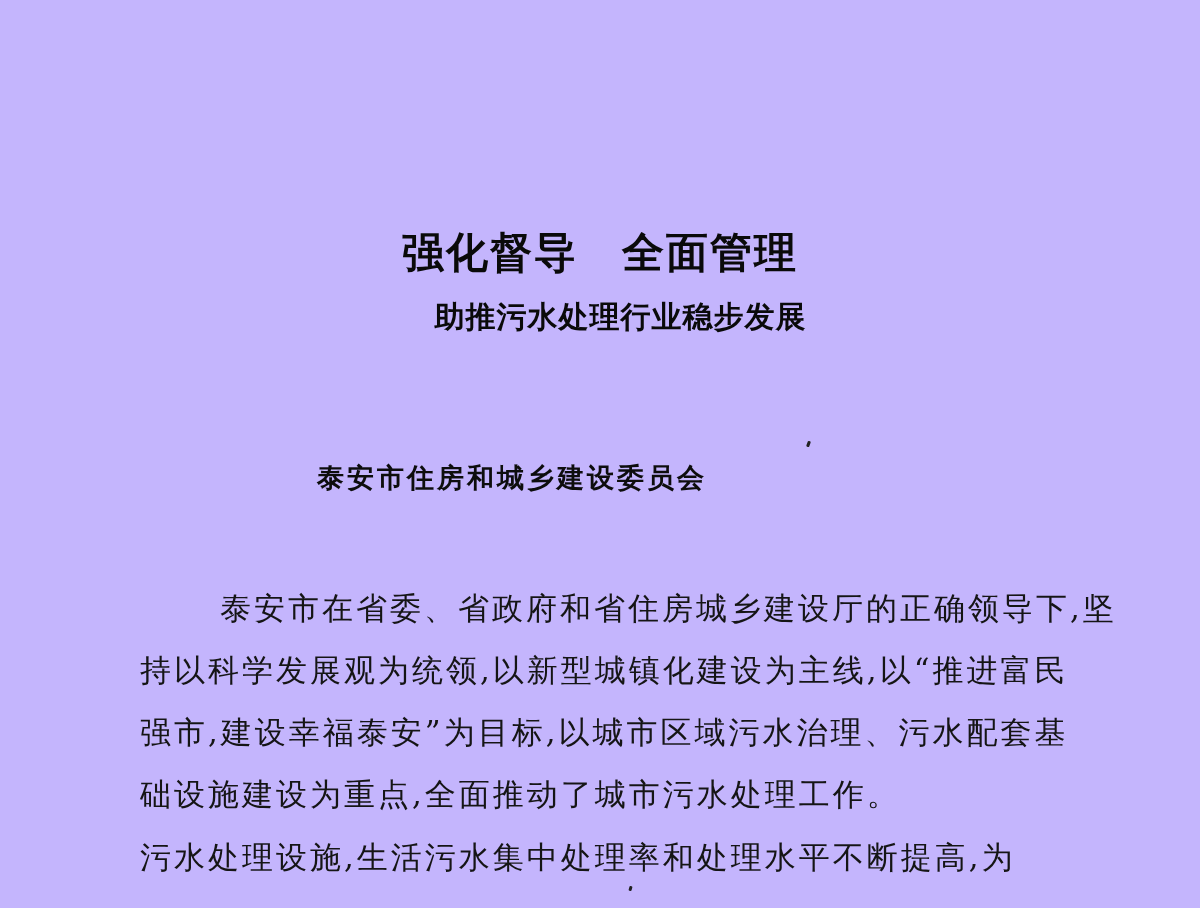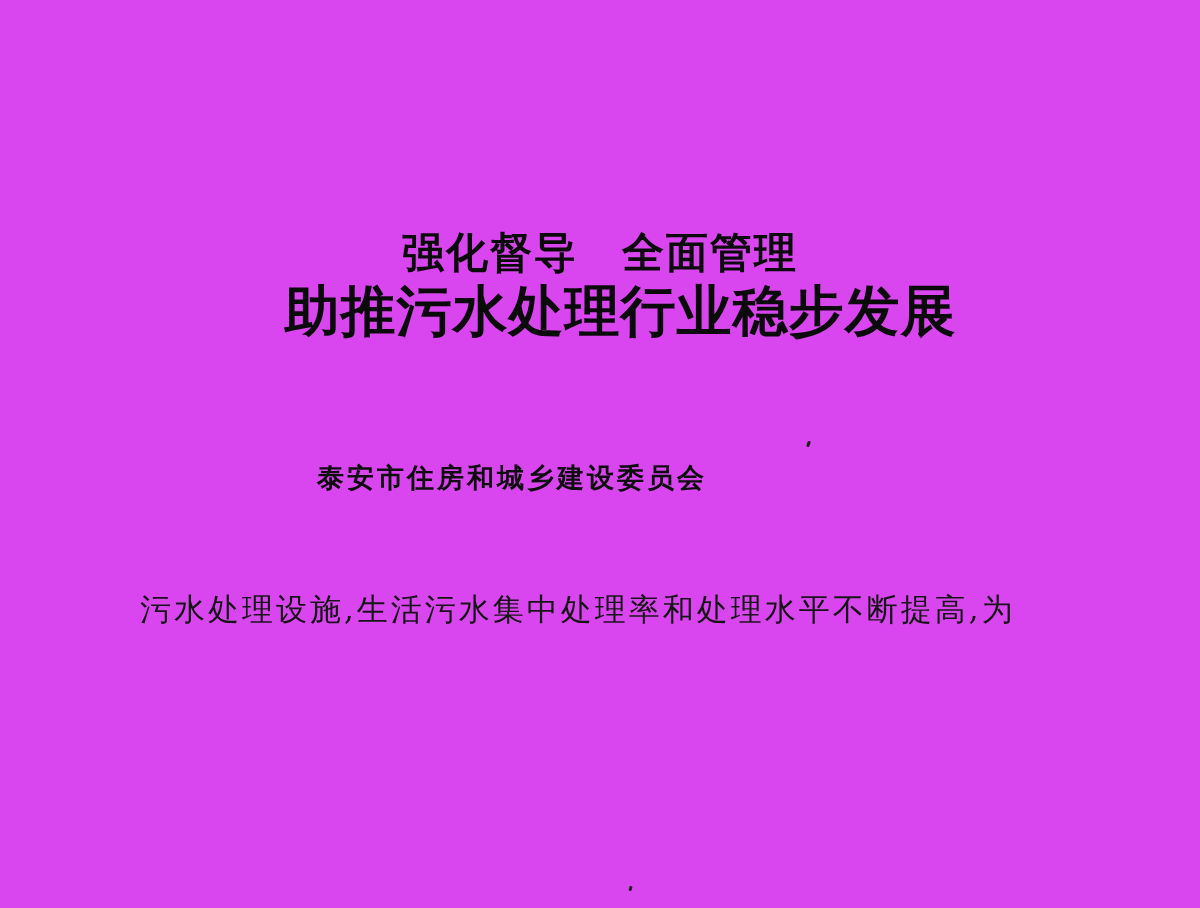--- a/index.html
+++ b/index.html
@@ -4,21 +4,21 @@
 <style>
   html, body {
     margin: 0;
     padding: 0;
     background: #ffffff;
   }
   .page {
     position: relative;
     width: 1200px;
     height: 908px;
-    background: #d946ef;
+    background: #c4b5fd;
     overflow: hidden;
     color: #111111;
     font-family: "DejaVu Sans", sans-serif;
   }
   
   .title-block {
     position: absolute;
     top: 231px;
     left: 0;
     width: 1200px;
@@ -27,22 +27,22 @@
     font-weight: 700;
     color: #0a0a0a;
   }
   .title-line-1 {
     font-size: 42px;
     line-height: 44px;
     letter-spacing: 2px;
     white-space: nowrap;
   }
   .title-line-2 {
-    margin-top: 14px;
-    font-size: 55px;
+    margin-top: 20px;
+    font-size: 30px;
     line-height: 44px;
     letter-spacing: 1px;
     white-space: nowrap;
     padding-left: 41px;
   }
   
   .byline {
     position: absolute;
     top: 461px;
     left: 0;
@@ -111,20 +111,26 @@
 
   <div class="title-block">
     <div class="title-line-1">强化督导　全面管理</div>
     <div class="title-line-2">助推污水处理行业稳步发展</div>
   </div>
 
   <div class="byline">泰安市住房和城乡建设委员会</div>
 
   <div class="body-text">
 
+    <div class="para-1">
+      <div class="body-line indent">泰安市在省委、省政府和省住房城乡建设厅的正确领导下,坚</div>
+      <div class="body-line">持以科学发展观为统领,以新型城镇化建设为主线,以“推进富民</div>
+      <div class="body-line">强市,建设幸福泰安”为目标,以城市区域污水治理、污水配套基</div>
+      <div class="body-line">础设施建设为重点,全面推动了城市污水处理工作。</div>
+    </div>
 
     <div class="para-2">
       <div class="body-line">污水处理设施,生活污水集中处理率和处理水平不断提高,为</div>
     </div>
 
   </div>
 
   <div class="speck speck-1"></div>
   <div class="speck speck-2"></div>
 

